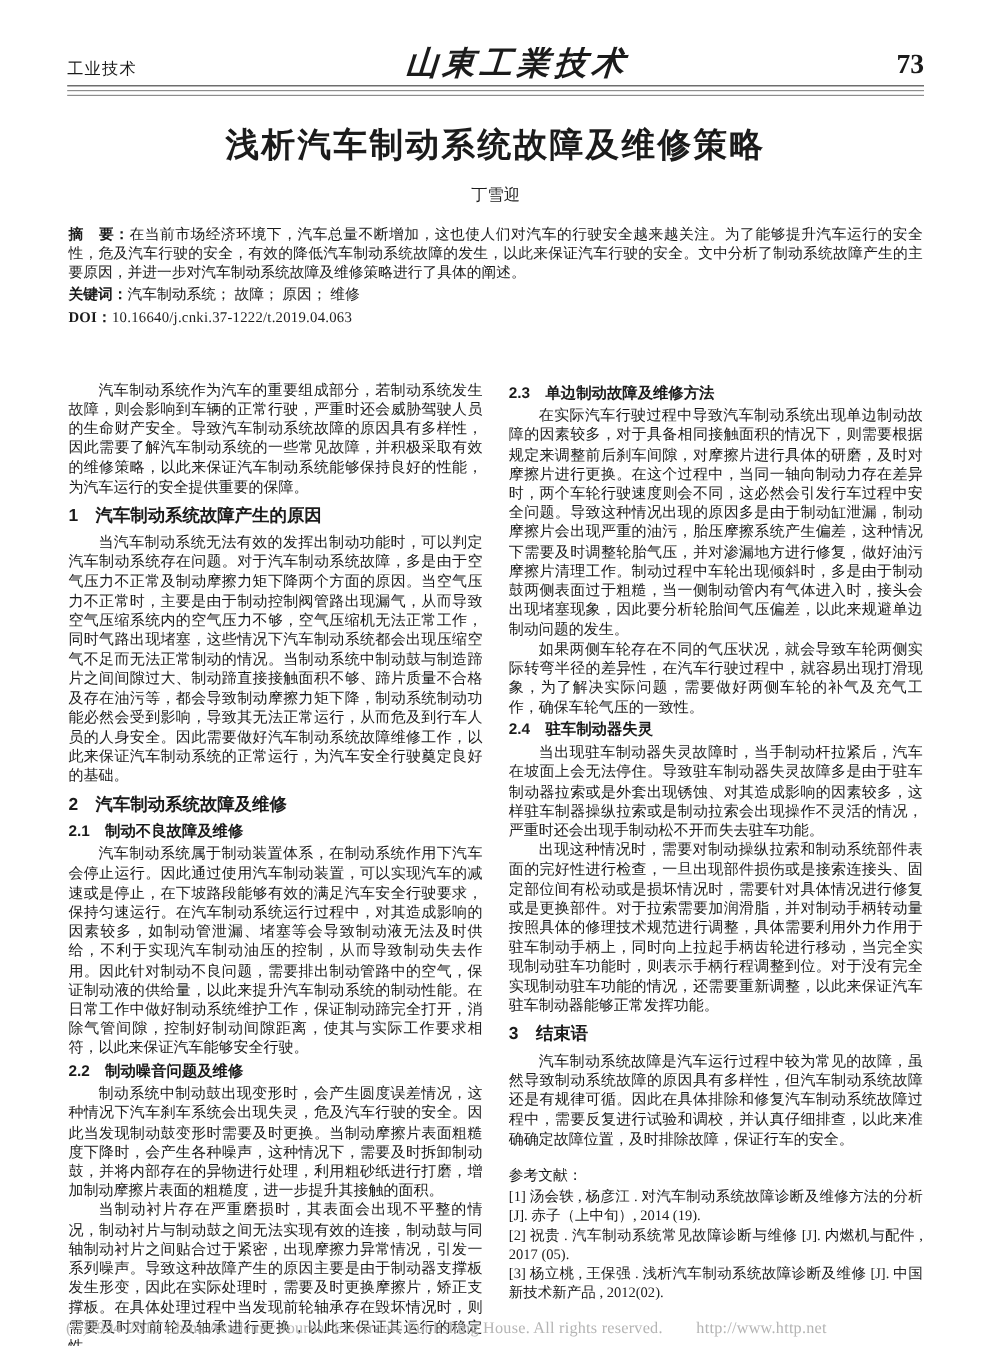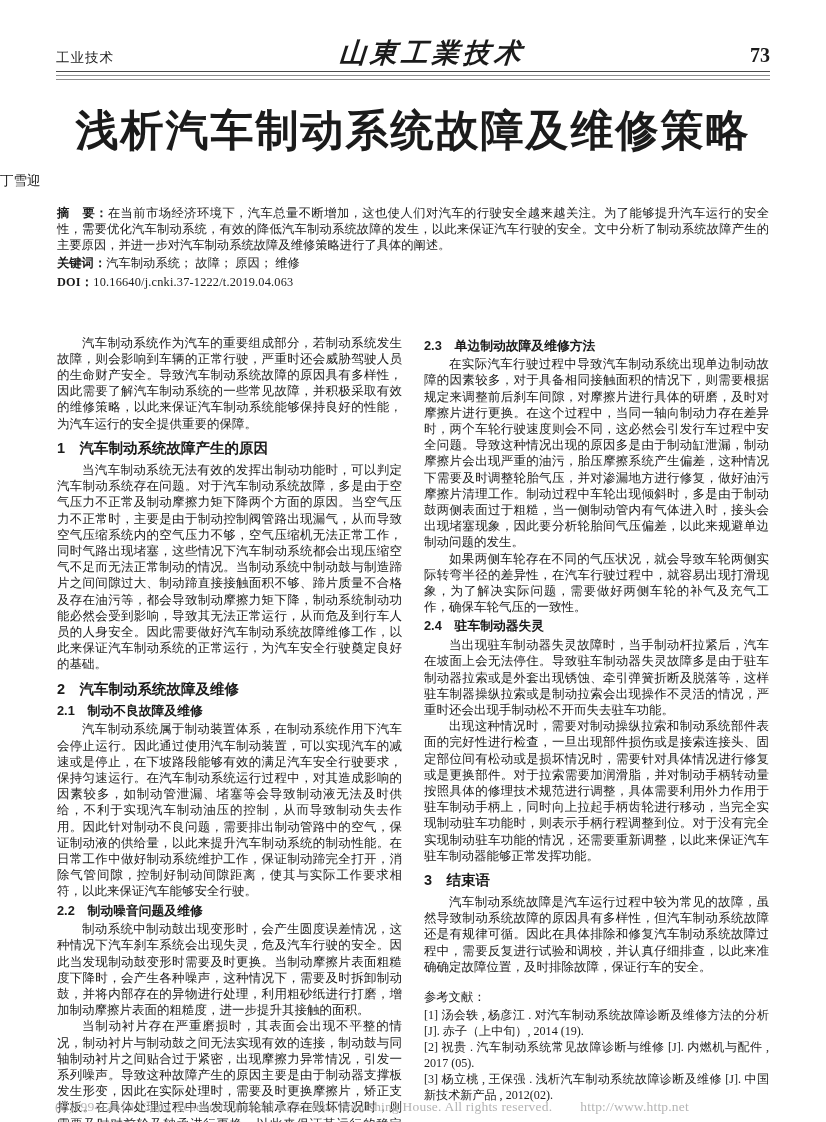--- a/index.html
+++ b/index.html
@@ -12,25 +12,25 @@
   .header{margin:40px 56px 0;}
   .header-row{
     display:flex;justify-content:space-between;align-items:flex-end;
     padding-bottom:4px;border-bottom:1.5px solid #4a4a4a;
   }
   .header-section{font-family:"Liberation Sans",sans-serif;font-size:13.5px;letter-spacing:1px;}
   .journal-name{
     font-size:27px;font-weight:bold;font-style:italic;letter-spacing:4px;
     line-height:1;transform:skewX(-4deg);
   }
-  .page-num{font-size:20px;font-weight:bold;}
+  .page-num{font-size:23px;font-weight:bold;}
   .double-rule{height:3px;border-top:1px solid #8d8d8d;border-bottom:1px solid #8d8d8d;margin-top:3px;}
   
-  .title{text-align:center;font-size:43px;font-weight:bold;margin:25px 40px 0;letter-spacing:2px;line-height:1.2;}
-  .author{font-size:13.5px;margin-top:15px;}
+  .title{text-align:center;font-size:28px;font-weight:bold;margin:25px 40px 0;letter-spacing:2px;line-height:1.2;}
+  .author{text-align:center;font-size:13.5px;margin-top:15px;}
   .affiliation{text-align:center;font-size:13.5px;margin-top:7px;letter-spacing:0.5px;}
   
   .meta{margin:15px 57px 0;font-size:12.3px;line-height:16.2px;}
   .meta p{margin:0;}
   .abstract{text-align:justify;}
   .keywords{margin-top:2px !important;}
   .doi{margin-top:3px !important;letter-spacing:0.2px;}
   .b{font-weight:bold;}
   
   .columns{display:flex;gap:22px;margin:44px 57px 0;}
@@ -68,21 +68,21 @@
       <span class="journal-name">山東工業技术</span>
       <span class="page-num">73</span>
     </div>
     <div class="double-rule"></div>
   </div>
 
   <h1 class="title">浅析汽车制动系统故障及维修策略</h1>
   <div class="author">丁雪迎</div>
 
   <div class="meta">
-    <p class="abstract"><span class="b">摘　要：</span><span>在当前市场经济环境下，汽车总量不断增加，这也使人们对汽车的行驶安全越来越关注。为了能够提升汽车运行的安全性，需要优化汽车制动系统，有效的降低汽车制动系统故障的发生，以此来保证汽车行驶的安全。文中分析了制动系统故障产生的主要原因，并进一步对汽车制动系统故障及维修策略进行了具体的阐述。</span></p>
+    <p class="abstract"><span class="b">摘　要：</span><span>在当前市场经济环境下，汽车总量不断增加，这也使人们对汽车的行驶安全越来越关注。为了能够提升汽车运行的安全性，危及汽车行驶的安全，有效的降低汽车制动系统故障的发生，以此来保证汽车行驶的安全。文中分析了制动系统故障产生的主要原因，并进一步对汽车制动系统故障及维修策略进行了具体的阐述。</span></p>
     <p class="keywords"><span class="b">关键词：</span><span>汽车制动系统； 故障； 原因； 维修</span></p>
     <p class="doi"><span class="b">DOI：</span><span>10.16640/j.cnki.37-1222/t.2019.04.063</span></p>
   </div>
 
   <div class="columns">
 
     <div class="col">
       <p class="para">汽车制动系统作为汽车的重要组成部分，若制动系统发生故障，则会影响到车辆的正常行驶，严重时还会威胁驾驶人员的生命财产安全。导致汽车制动系统故障的原因具有多样性，因此需要了解汽车制动系统的一些常见故障，并积极采取有效的维修策略，以此来保证汽车制动系统能够保持良好的性能，为汽车运行的安全提供重要的保障。</p>
       <h2 class="h-sec">1　汽车制动系统故障产生的原因</h2>
       <p class="para">当汽车制动系统无法有效的发挥出制动功能时，可以判定汽车制动系统存在问题。对于汽车制动系统故障，多是由于空气压力不正常及制动摩擦力矩下降两个方面的原因。当空气压力不正常时，主要是由于制动控制阀管路出现漏气，从而导致空气压缩系统内的空气压力不够，空气压缩机无法正常工作，同时气路出现堵塞，这些情况下汽车制动系统都会出现压缩空气不足而无法正常制动的情况。当制动系统中制动鼓与制造蹄片之间间隙过大、制动蹄直接接触面积不够、蹄片质量不合格及存在油污等，都会导致制动摩擦力矩下降，制动系统制动功能必然会受到影响，导致其无法正常运行，从而危及到行车人员的人身安全。因此需要做好汽车制动系统故障维修工作，以此来保证汽车制动系统的正常运行，为汽车安全行驶奠定良好的基础。</p>
@@ -92,21 +92,21 @@
       <h3 class="h-sub">2.2　制动噪音问题及维修</h3>
       <p class="para">制动系统中制动鼓出现变形时，会产生圆度误差情况，这种情况下汽车刹车系统会出现失灵，危及汽车行驶的安全。因此当发现制动鼓变形时需要及时更换。当制动摩擦片表面粗糙度下降时，会产生各种噪声，这种情况下，需要及时拆卸制动鼓，并将内部存在的异物进行处理，利用粗砂纸进行打磨，增加制动摩擦片表面的粗糙度，进一步提升其接触的面积。</p>
       <p class="para">当制动衬片存在严重磨损时，其表面会出现不平整的情况，制动衬片与制动鼓之间无法实现有效的连接，制动鼓与同轴制动衬片之间贴合过于紧密，出现摩擦力异常情况，引发一系列噪声。导致这种故障产生的原因主要是由于制动器支撑板发生形变，因此在实际处理时，需要及时更换摩擦片，矫正支撑板。在具体处理过程中当发现前轮轴承存在毁坏情况时，则需要及时对前轮及轴承进行更换，以此来保证其运行的稳定性。</p>
     </div>
 
     <div class="col">
       <h3 class="h-sub">2.3　单边制动故障及维修方法</h3>
       <p class="para">在实际汽车行驶过程中导致汽车制动系统出现单边制动故障的因素较多，对于具备相同接触面积的情况下，则需要根据规定来调整前后刹车间隙，对摩擦片进行具体的研磨，及时对摩擦片进行更换。在这个过程中，当同一轴向制动力存在差异时，两个车轮行驶速度则会不同，这必然会引发行车过程中安全问题。导致这种情况出现的原因多是由于制动缸泄漏，制动摩擦片会出现严重的油污，胎压摩擦系统产生偏差，这种情况下需要及时调整轮胎气压，并对渗漏地方进行修复，做好油污摩擦片清理工作。制动过程中车轮出现倾斜时，多是由于制动鼓两侧表面过于粗糙，当一侧制动管内有气体进入时，接头会出现堵塞现象，因此要分析轮胎间气压偏差，以此来规避单边制动问题的发生。</p>
       <p class="para">如果两侧车轮存在不同的气压状况，就会导致车轮两侧实际转弯半径的差异性，在汽车行驶过程中，就容易出现打滑现象，为了解决实际问题，需要做好两侧车轮的补气及充气工作，确保车轮气压的一致性。</p>
       <h3 class="h-sub">2.4　驻车制动器失灵</h3>
-      <p class="para">当出现驻车制动器失灵故障时，当手制动杆拉紧后，汽车在坡面上会无法停住。导致驻车制动器失灵故障多是由于驻车制动器拉索或是外套出现锈蚀、牵引弹簧折断及脱落等，这样驻车制器操纵拉索或是制动拉索会出现操作不灵活的情况，严重时还会出现手制动松不开而失去驻车功能。</p>
+      <p class="para">当出现驻车制动器失灵故障时，当手制动杆拉紧后，汽车在坡面上会无法停住。导致驻车制动器失灵故障多是由于驻车制动器拉索或是外套出现锈蚀、对其造成影响的因素较多，这样驻车制器操纵拉索或是制动拉索会出现操作不灵活的情况，严重时还会出现手制动松不开而失去驻车功能。</p>
       <p class="para">出现这种情况时，需要对制动操纵拉索和制动系统部件表面的完好性进行检查，一旦出现部件损伤或是接索连接头、固定部位间有松动或是损坏情况时，需要针对具体情况进行修复或是更换部件。对于拉索需要加润滑脂，并对制动手柄转动量按照具体的修理技术规范进行调整，具体需要利用外力作用于驻车制动手柄上，同时向上拉起手柄齿轮进行移动，当完全实现制动驻车功能时，则表示手柄行程调整到位。对于没有完全实现制动驻车功能的情况，还需要重新调整，以此来保证汽车驻车制动器能够正常发挥功能。</p>
       <h2 class="h-sec">3　结束语</h2>
       <p class="para">汽车制动系统故障是汽车运行过程中较为常见的故障，虽然导致制动系统故障的原因具有多样性，但汽车制动系统故障还是有规律可循。因此在具体排除和修复汽车制动系统故障过程中，需要反复进行试验和调校，并认真仔细排查，以此来准确确定故障位置，及时排除故障，保证行车的安全。</p>
       <p class="ref-label">参考文献：</p>
       <p class="ref">[1] 汤会轶 , 杨彦江 . 对汽车制动系统故障诊断及维修方法的分析 [J]. 赤子（上中旬）, 2014 (19).</p>
       <p class="ref">[2] 祝贵 . 汽车制动系统常见故障诊断与维修 [J]. 内燃机与配件 , 2017 (05).</p>
       <p class="ref">[3] 杨立桃 , 王保强 . 浅析汽车制动系统故障诊断及维修 [J]. 中国新技术新产品 , 2012(02).</p>
     </div>
 
   </div>

